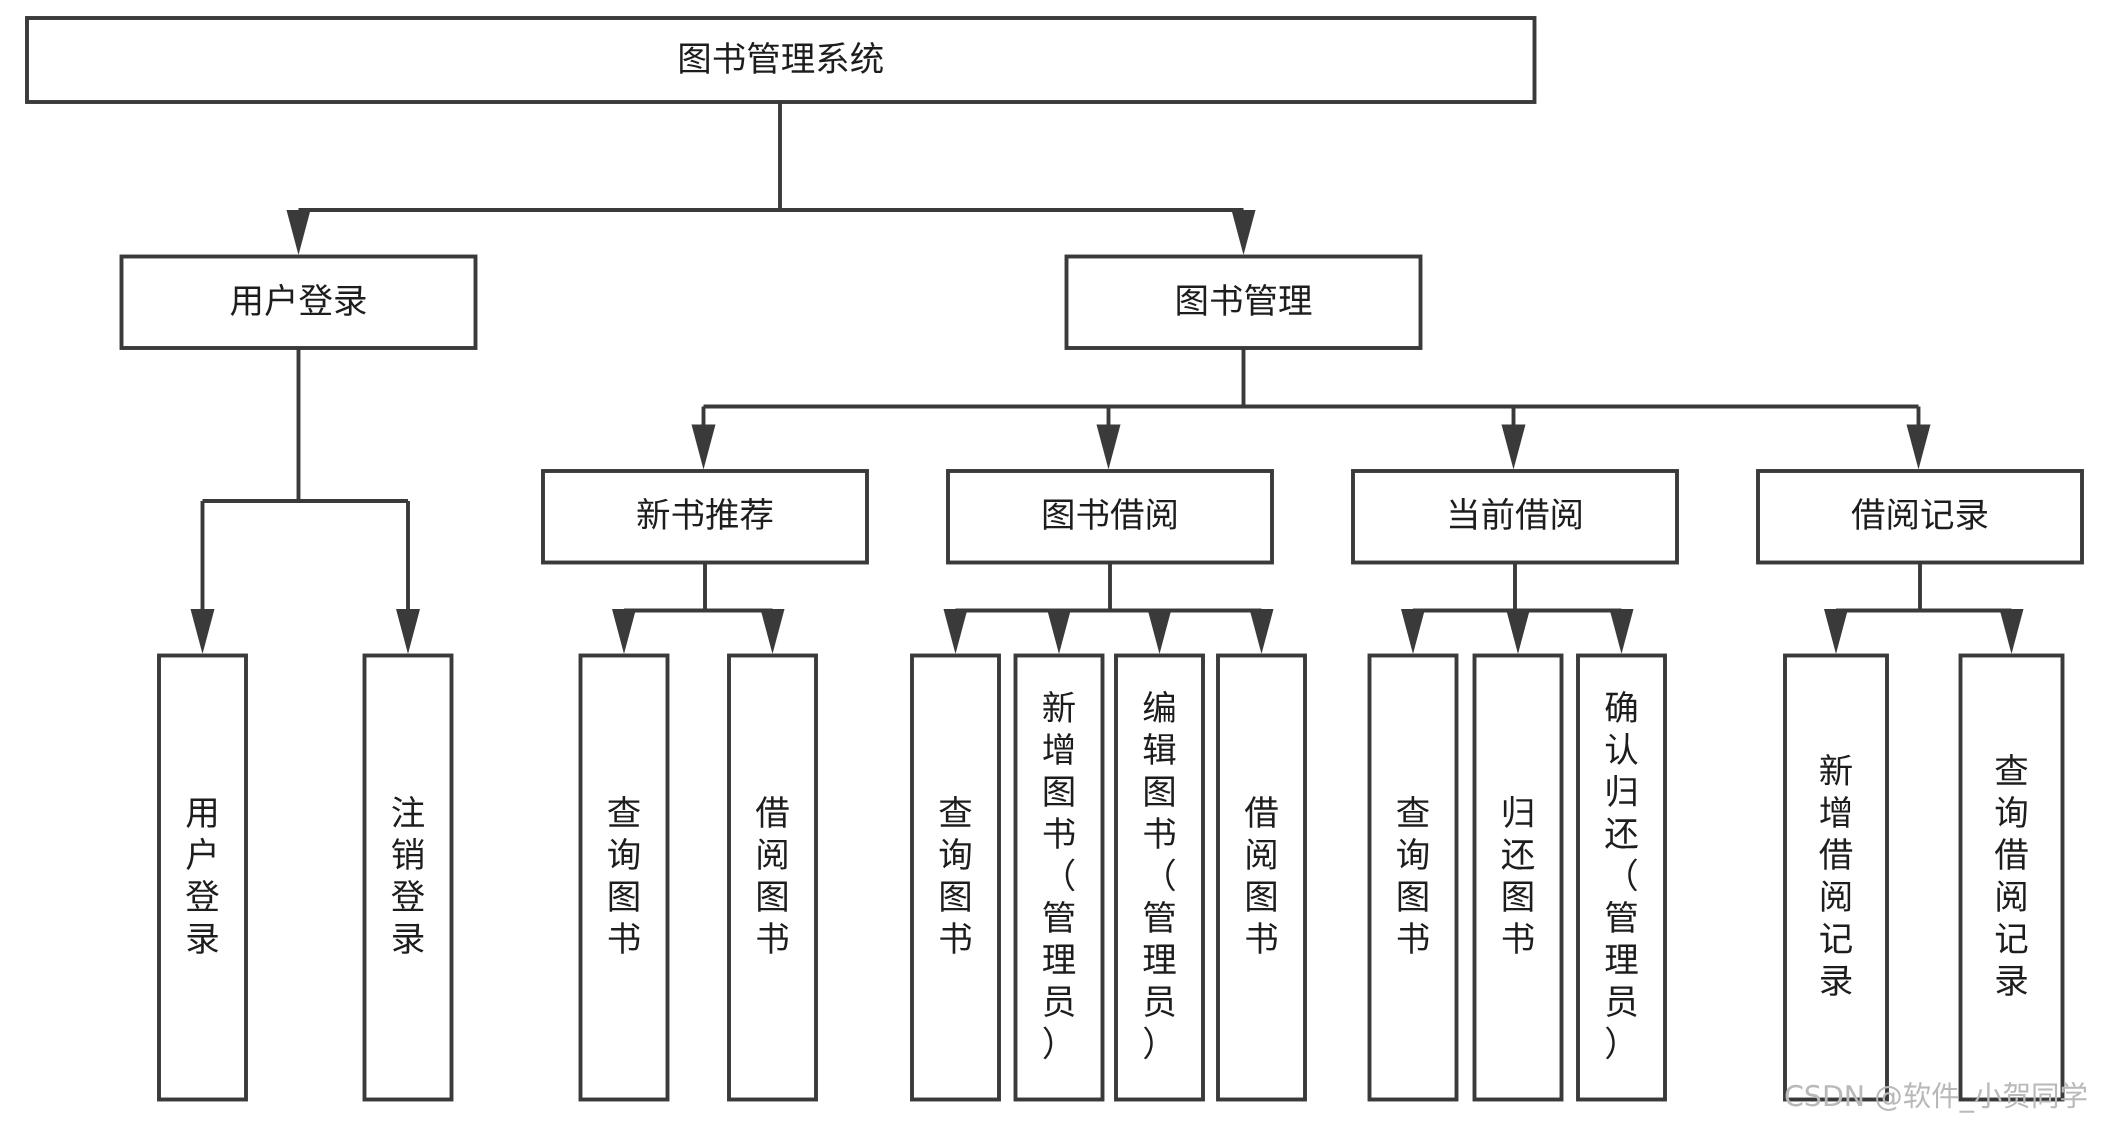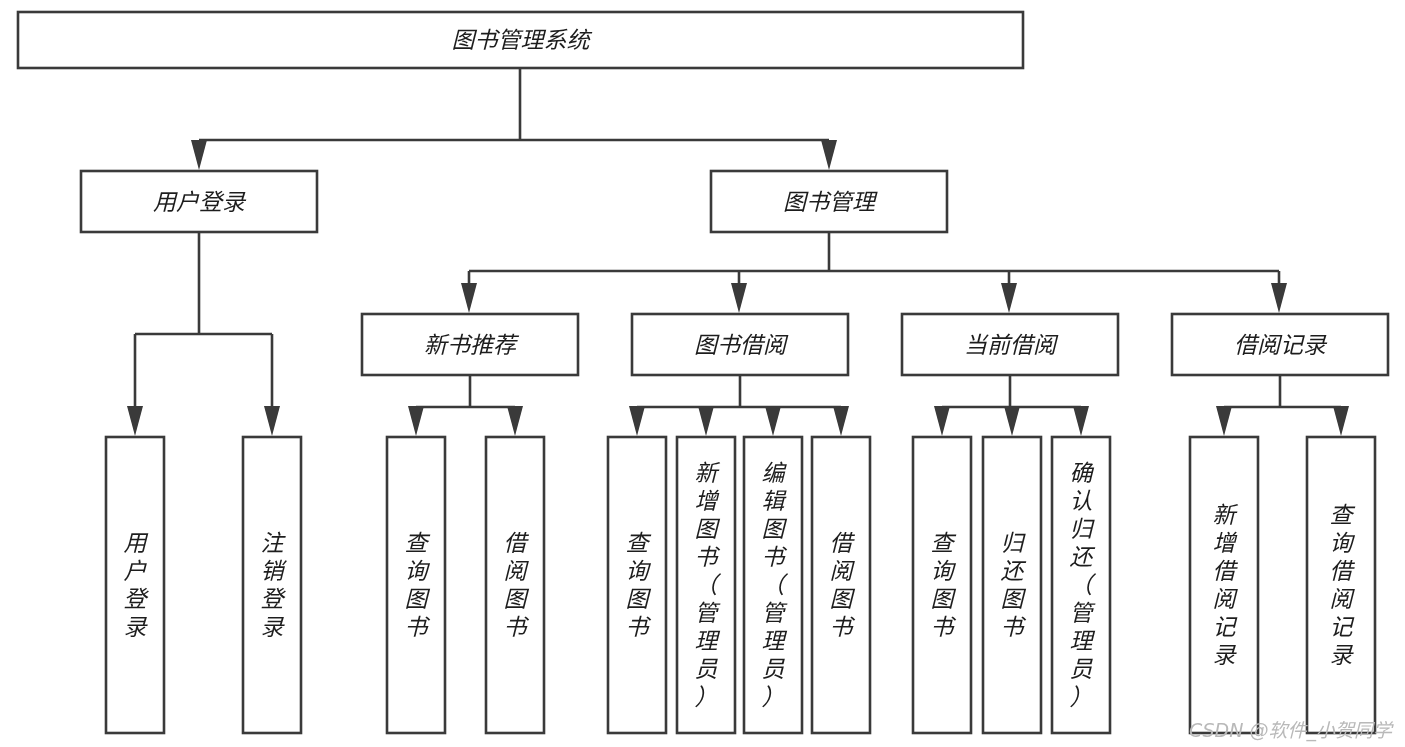--- a/index.html
+++ b/index.html
@@ -10,21 +10,20 @@
   }
   body {
     font-family: "DejaVu Sans", "Liberation Sans", sans-serif;
   }
   #diagram-root {
     position: relative;
     width: 1405px;
     height: 747px;
     background: #ffffff;
     overflow: hidden;
-    font-style: italic;
   }
   svg.flow {
     position: absolute;
     left: 0;
     top: 0;
     width: 1405px;
     height: 747px;
     display: block;
   }
   .node-box {

